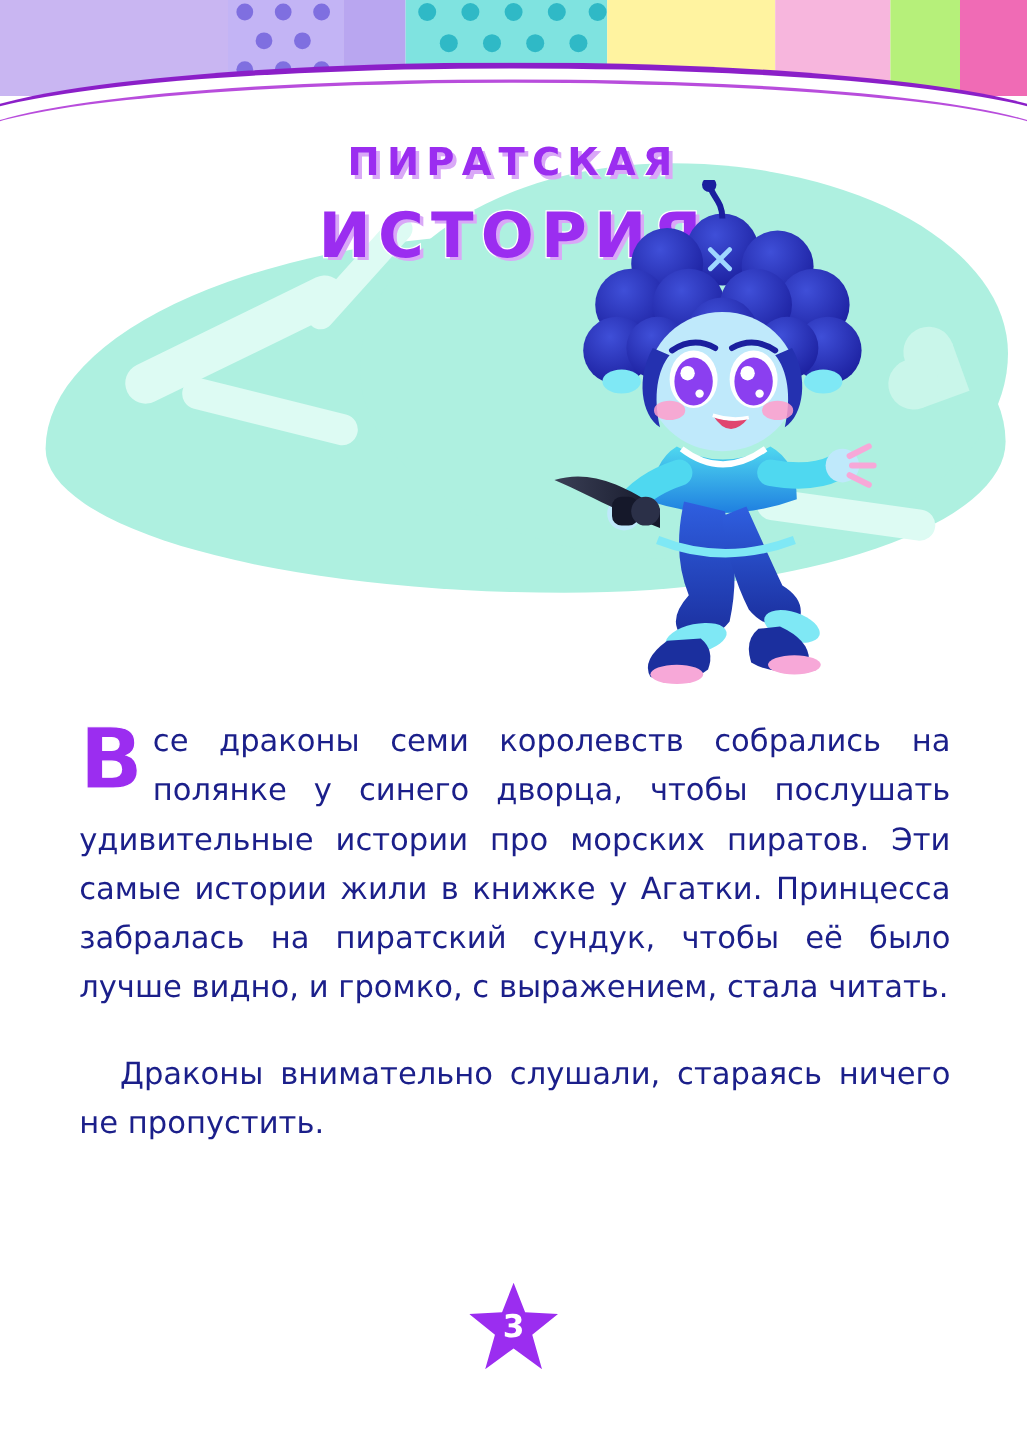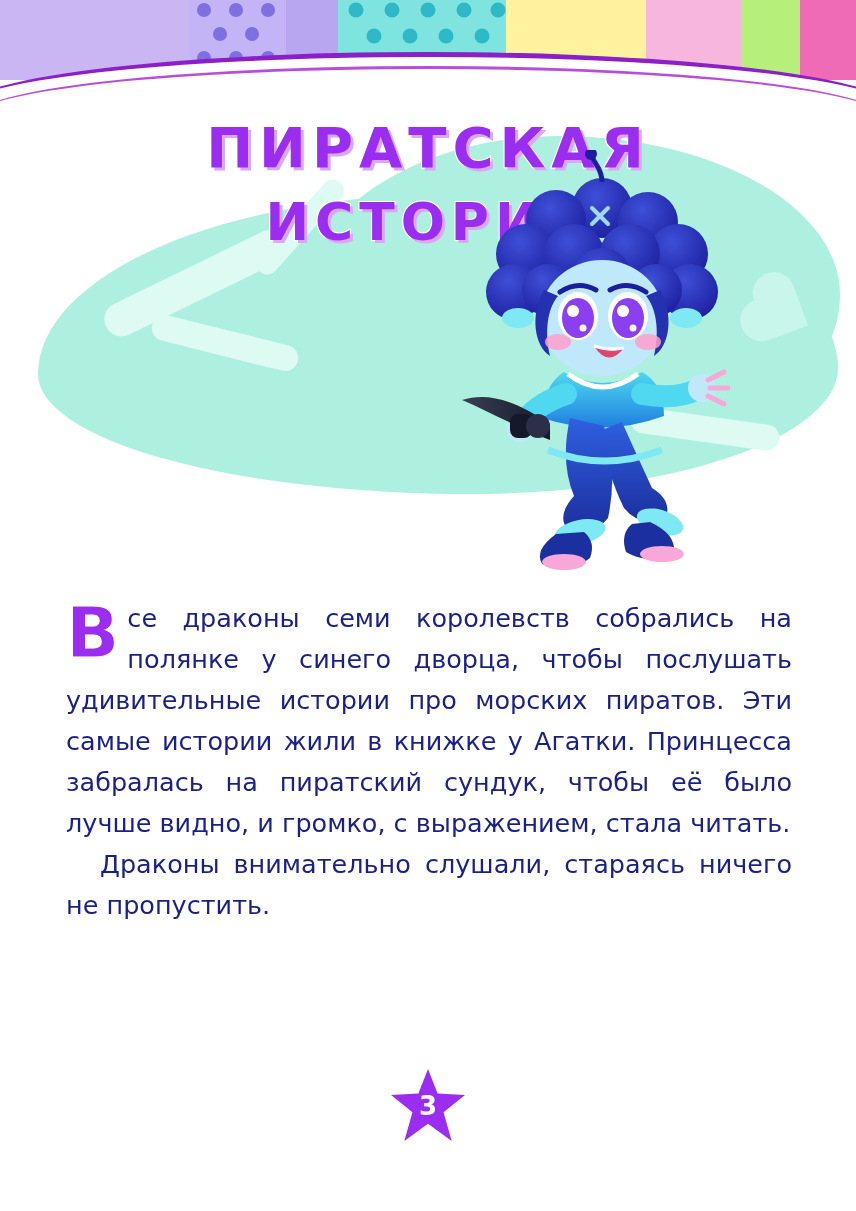--- a/index.html
+++ b/index.html
@@ -127,21 +127,21 @@
     color: #9b2df0;
     letter-spacing: 6px;
     text-transform: uppercase;
     line-height: 1.08;
     -webkit-text-stroke: 2px #ffffff;
     paint-order: stroke fill;
     text-shadow:
        3px 3px 0 #d9a8f7,
        0 0 2px #ffffff;
   }
-  .title-line.l1 { font-size: 56px; }
+  .title-line.l1 { font-size: 32px; }
   .title-line.l2 { font-size: 52px; margin-top: 16px; }
 
   
   .character {
     position: absolute;
     left: 452px;
     top: 150px;
     width: 300px;
     height: 470px;
     z-index: 7;
@@ -154,21 +154,21 @@
     top: 598px;
     width: 726px;
     color: #1b1f8a;
     font-family: "DejaVu Sans", sans-serif;
     font-size: 25.5px;
     line-height: 41px;
     text-align: justify;
     text-justify: inter-word;
   }
   .body-text p { margin: 0; }
-  .body-text p.indent { text-indent: 34px; }
+  .body-text p.indent { text-indent: 34px; margin-top: 31px; }
   .dropcap-para {
     position: relative;
     min-height: 82px;
   }
   .dropcap {
     float: left;
     font-family: "DejaVu Sans", sans-serif;
     font-weight: bold;
     font-size: 70px;
     line-height: 62px;

